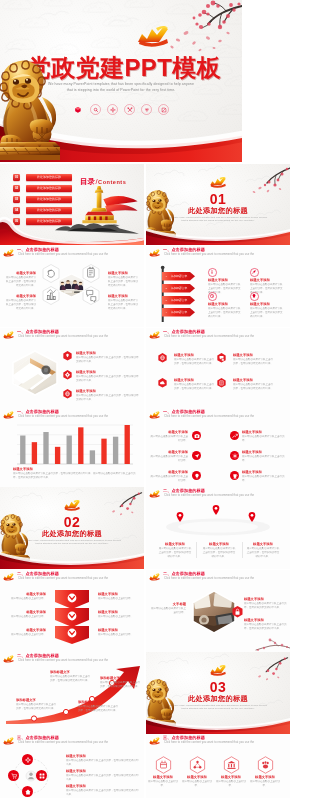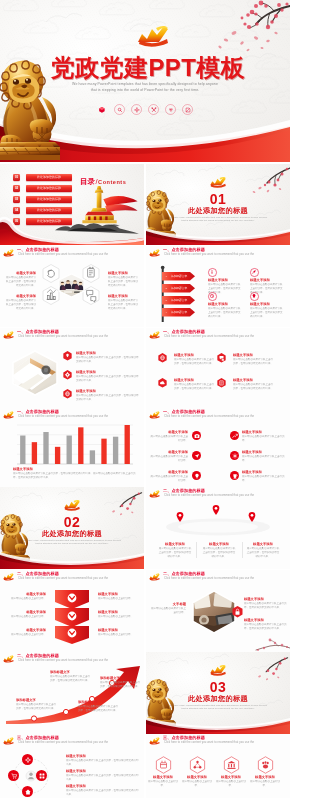--- a/index.html
+++ b/index.html
@@ -190,21 +190,21 @@
         </defs>
 <path d="M4 20 L8 12 L13 17 L18 7 L23 13 L30 4 L34 7 L25 20 Z" fill="url(#gembS)"></path>
 <path d="M6 18 Q18 25 33 17 L34 21 Q18 28 5 22 Z" fill="#e23b12"></path>
 <path d="M22 6 Q31 2 34 6 Q28 5 24 9 Z" fill="#ffd83b"></path>
 </symbol>
     </defs>
   </svg>
 
 <div class="page">
 
-<div class="slide cover" style="left:0;top:0;width:290px;height:162px;">
+<div class="slide cover" style="left:0;top:0;width:230px;height:162px;padding-left:12px;">
   <div class="paper"></div>
   <svg class="cloudtex" viewBox="0 0 290 162" preserveAspectRatio="none">
     <defs>
       <g id="cloudmotif">
         <path d="M0 10 q-3 -6 3 -8 q2 -6 9 -4 q3 -7 11 -4 q5 -6 12 -1 q6 -4 10 2 q7 -1 7 6 q5 1 3 6 q-2 5 -9 4 l-38 0 q-7 0 -8 -1z"></path>
         <path d="M10 9 q-2 -4 2 -5 q1 -4 6 -2 q2 -5 7 -2"></path>
         <path d="M28 4 q4 -4 8 0"></path>
       </g>
     </defs>
     <g fill="none" stroke="#cfcfcf" stroke-width=".7" opacity=".45" transform="scale(.62)">

